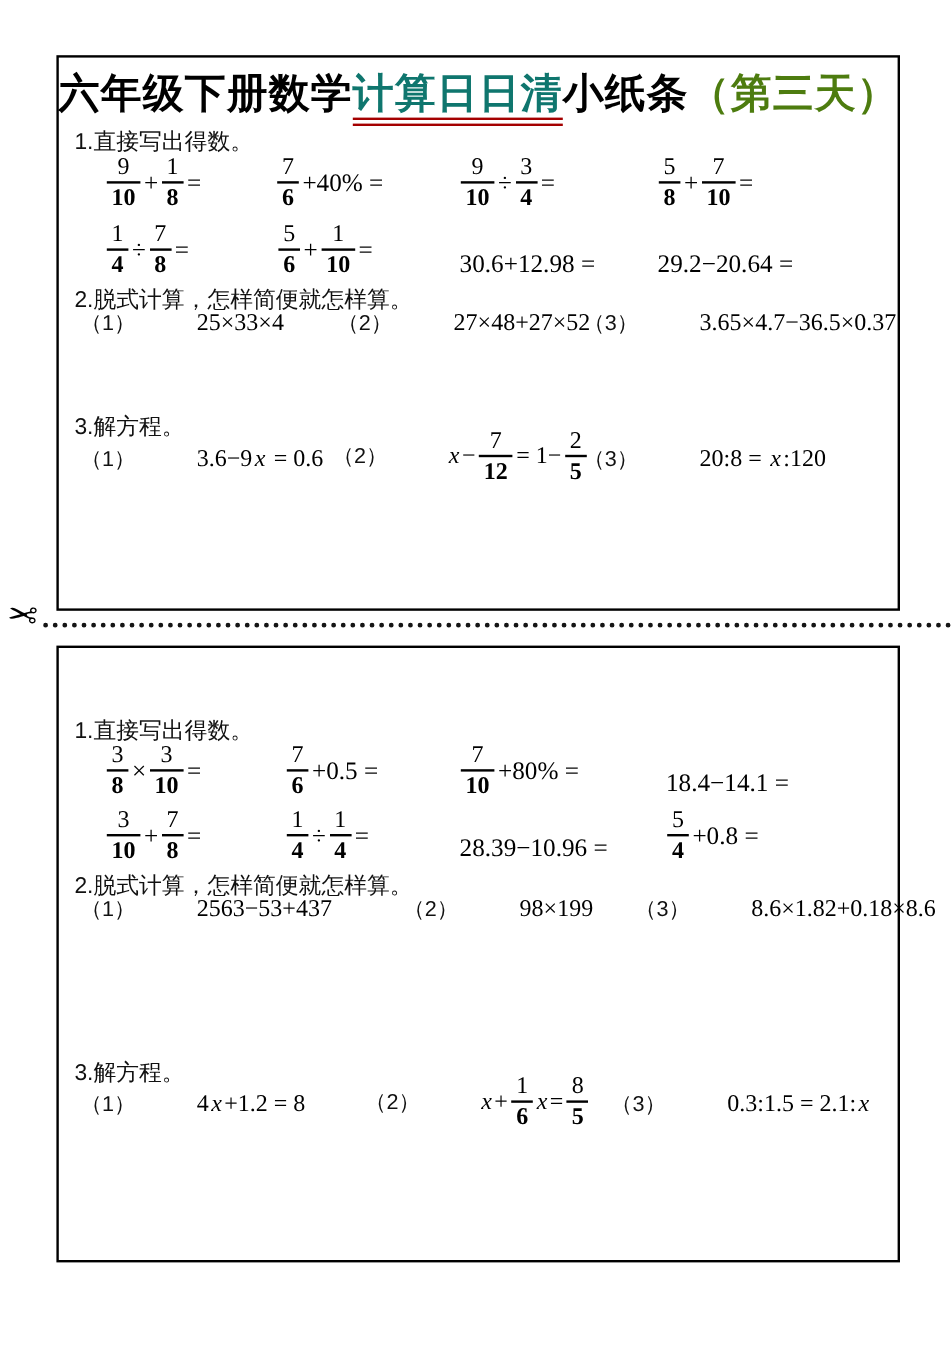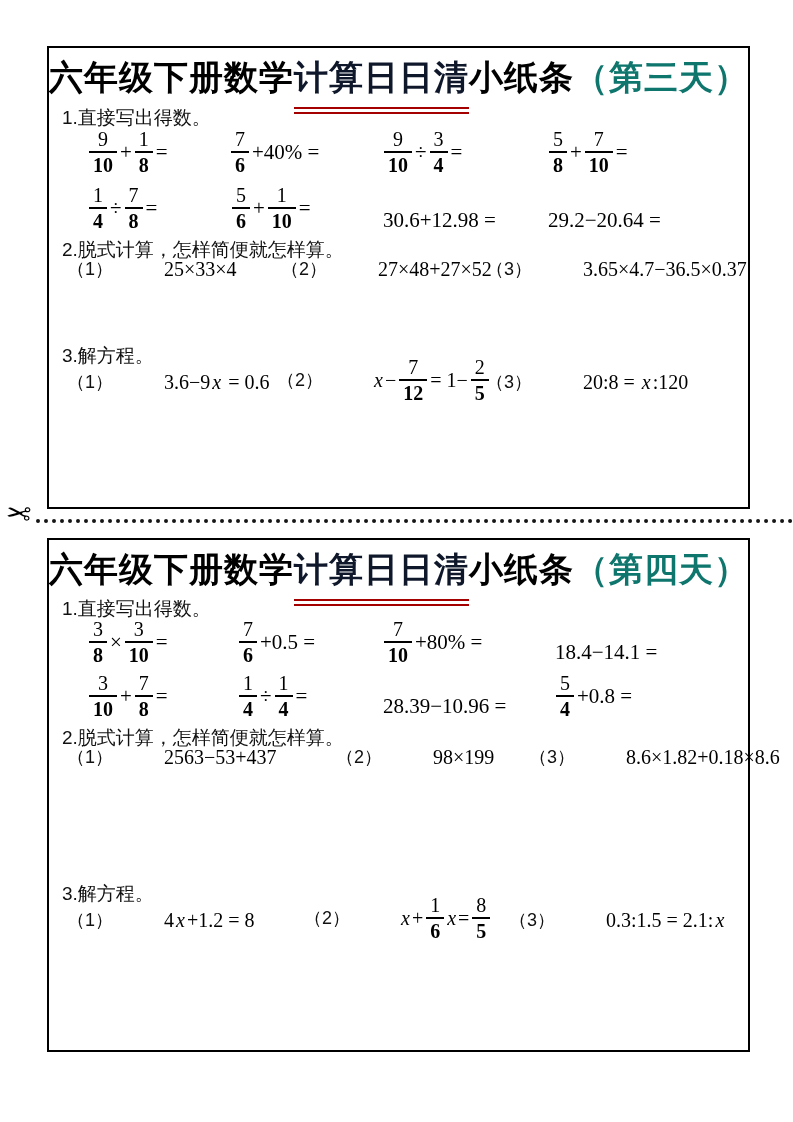--- a/index.html
+++ b/index.html
@@ -3,22 +3,22 @@
 <meta charset="utf-8">
 <style>
   html,body{margin:0;padding:0;background:#ffffff;}
   .page{position:relative;width:793px;height:1122px;background:#fff;overflow:hidden;
         font-family:"Liberation Sans",sans-serif;color:#000;}
   .card{position:absolute;left:47px;width:699px;border:2px solid #000;background:#fff;}
   #card-day3{top:46px;height:459px;}
   #card-day4{top:538px;height:510px;}
   .title{position:absolute;top:7px;left:0;right:0;text-align:center;font-weight:bold;
          font-size:34px;white-space:nowrap;letter-spacing:1px;}
-  .title .hl{color:#0f172a;border-bottom:7px double #a40000;padding-bottom:11px;}
-  .title .day{color:#0f766e;font-family:Liberation Serif, serif;}
+  .title .hl{color:#0f766e;border-bottom:7px double #a40000;padding-bottom:1px;}
+  .title .day{color:#4d7c0f;font-family:Liberation Serif, serif;}
   .slabel{position:absolute;font-size:19px;color:#111;white-space:nowrap;}
   .expr{position:absolute;display:flex;align-items:center;font-family:"Liberation Serif",serif;
         font-size:21px;color:#000;white-space:pre;}
   .frac{display:inline-flex;flex-direction:column;text-align:center;font-size:20px;
         line-height:1.12;margin:0 2px;}
   .frac .num{display:block;border-bottom:2px solid #000;padding:0 4px 1px;}
   .frac .den{display:block;padding:1px 4px 0;font-weight:bold;}
   .mi{font-style:italic;margin:0 1px;}
   .mt{margin:0 1px;}
   .item{position:absolute;display:flex;align-items:center;}
@@ -74,23 +74,20 @@
     <div class="item" style="left:437px;top:322px">
       <span class="no">（3）</span>
       <span class="expr"><span class="mt">20:8 = </span><span class="mi">x</span><span class="mt">:120</span></span>
     </div>
   </div>
 
   <span class="scissors">✂</span>
   <div class="cutline"></div>
 
   <div class="card" id="card-day4">
-    <div class="title">
-      <span>六年级下册数学</span><span class="hl">计算日日清</span><span>小纸条</span><span class="day">（第四天）</span>
-    </div>
 
     <div class="slabel" style="left:13px;top:56px">1.直接写出得数。</div>
     <div class="expr" style="left:38px;top:78px"><span class="frac"><span class="num">3</span><span class="den">8</span></span><span class="mt">×</span><span class="frac"><span class="num">3</span><span class="den">10</span></span><span class="mt">=</span></div>
     <div class="expr" style="left:188px;top:78px"><span class="frac"><span class="num">7</span><span class="den">6</span></span><span class="mt">+0.5 =</span></div>
     <div class="expr" style="left:333px;top:78px"><span class="frac"><span class="num">7</span><span class="den">10</span></span><span class="mt">+80% =</span></div>
     <div class="expr" style="left:505px;top:100px"><span class="mt">18.4−14.1 =</span></div>
     <div class="expr" style="left:38px;top:132px"><span class="frac"><span class="num">3</span><span class="den">10</span></span><span class="mt">+</span><span class="frac"><span class="num">7</span><span class="den">8</span></span><span class="mt">=</span></div>
     <div class="expr" style="left:188px;top:132px"><span class="frac"><span class="num">1</span><span class="den">4</span></span><span class="mt">÷</span><span class="frac"><span class="num">1</span><span class="den">4</span></span><span class="mt">=</span></div>
     <div class="expr" style="left:333px;top:154px"><span class="mt">28.39−10.96 =</span></div>
     <div class="expr" style="left:505px;top:132px"><span class="frac"><span class="num">5</span><span class="den">4</span></span><span class="mt">+0.8 =</span></div>

